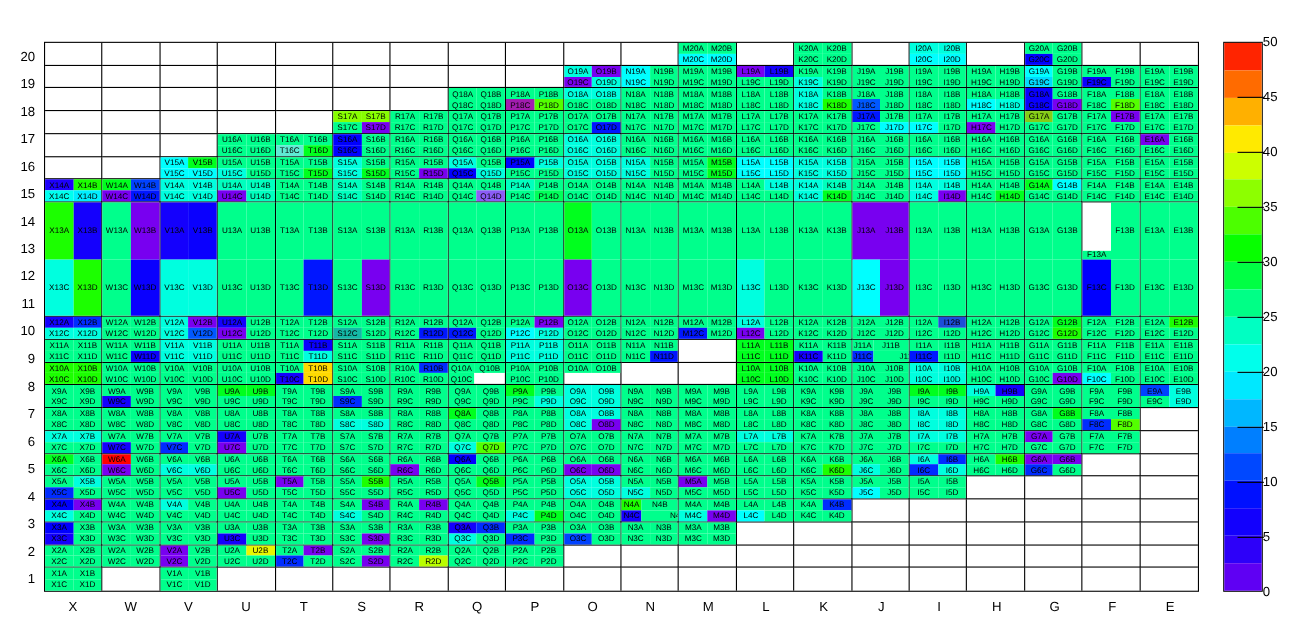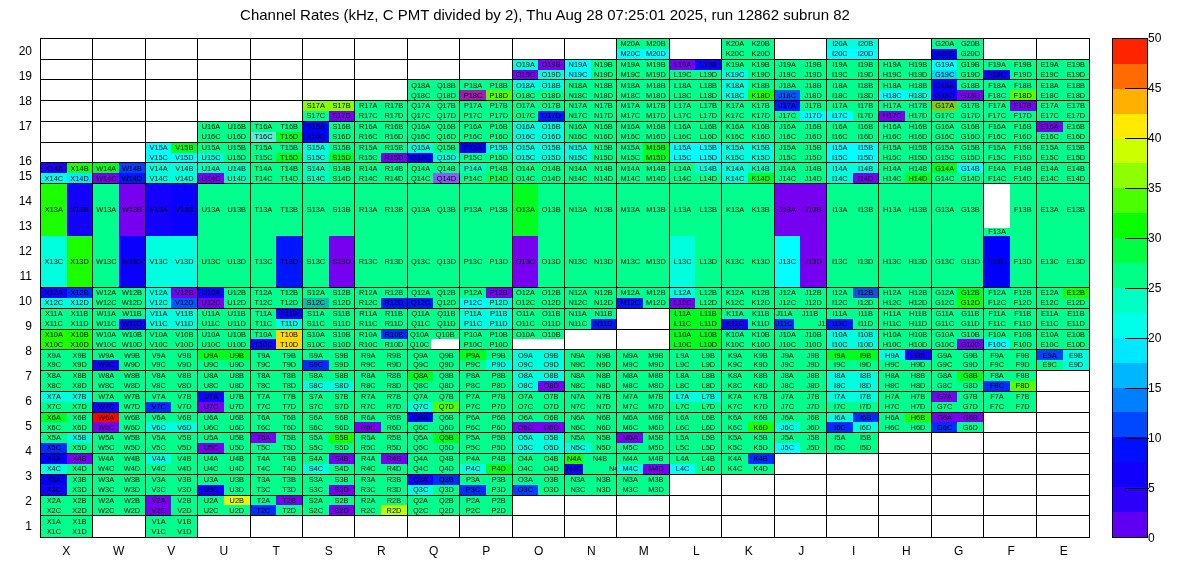--- a/index.html
+++ b/index.html
@@ -40,21 +40,20 @@
   .cbtick{position:absolute;left:1148px;font-size:12px;color:#000;
           transform:translateY(-50%);}
   .cbmark{position:absolute;left:1125px;width:24px;height:0;
           border-top:1.6px solid #000;}
 </style>
 </head>
 <body>
 
 <div id="root">
 
-  <div id="title">Channel Rates (kHz, C PMT divided by 2), Thu Aug 28 07:25:01 2025, run 12862 subrun 82</div>
 
   <div id="plot">
     <div id="grid">
         <div class="cell">
           <div class="sub empty"></div>
           <div class="sub empty"></div>
           <div class="sub empty"></div>
           <div class="sub empty"></div>
         </div>
         <div class="cell">
@@ -2474,21 +2473,21 @@
       <div class="xtick" style="left: 906.25px;">H</div>
       <div class="xtick" style="left: 958.75px;">G</div>
       <div class="xtick" style="left: 1011.25px;">F</div>
       <div class="xtick" style="left: 1063.75px;">E</div>
     </div>
   <div id="yticks">
       <div class="ytick" style="top: 50.5px;">20</div>
       <div class="ytick" style="top: 75.5px;">19</div>
       <div class="ytick" style="top: 100.5px;">18</div>
       <div class="ytick" style="top: 125.5px;">17</div>
-      <div class="ytick" style="top: 150.5px; margin-top: 10px;">16</div>
+      <div class="ytick" style="top: 150.5px;">16</div>
       <div class="ytick" style="top: 175.5px;">15</div>
       <div class="ytick" style="top: 200.5px;">14</div>
       <div class="ytick" style="top: 225.5px;">13</div>
       <div class="ytick" style="top: 250.5px;">12</div>
       <div class="ytick" style="top: 275.5px;">11</div>
       <div class="ytick" style="top: 300.5px;">10</div>
       <div class="ytick" style="top: 325.5px;">9</div>
       <div class="ytick" style="top: 350.5px;">8</div>
       <div class="ytick" style="top: 375.5px;">7</div>
       <div class="ytick" style="top: 400.5px;">6</div>

